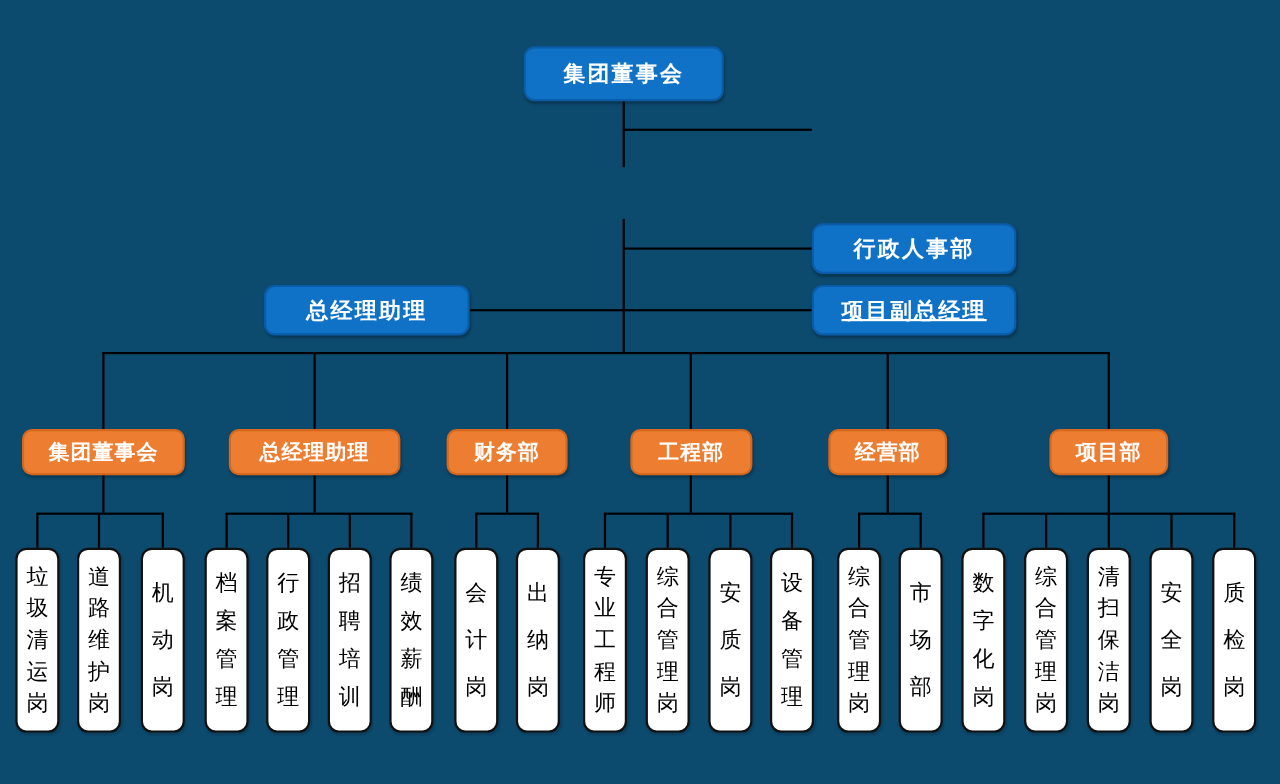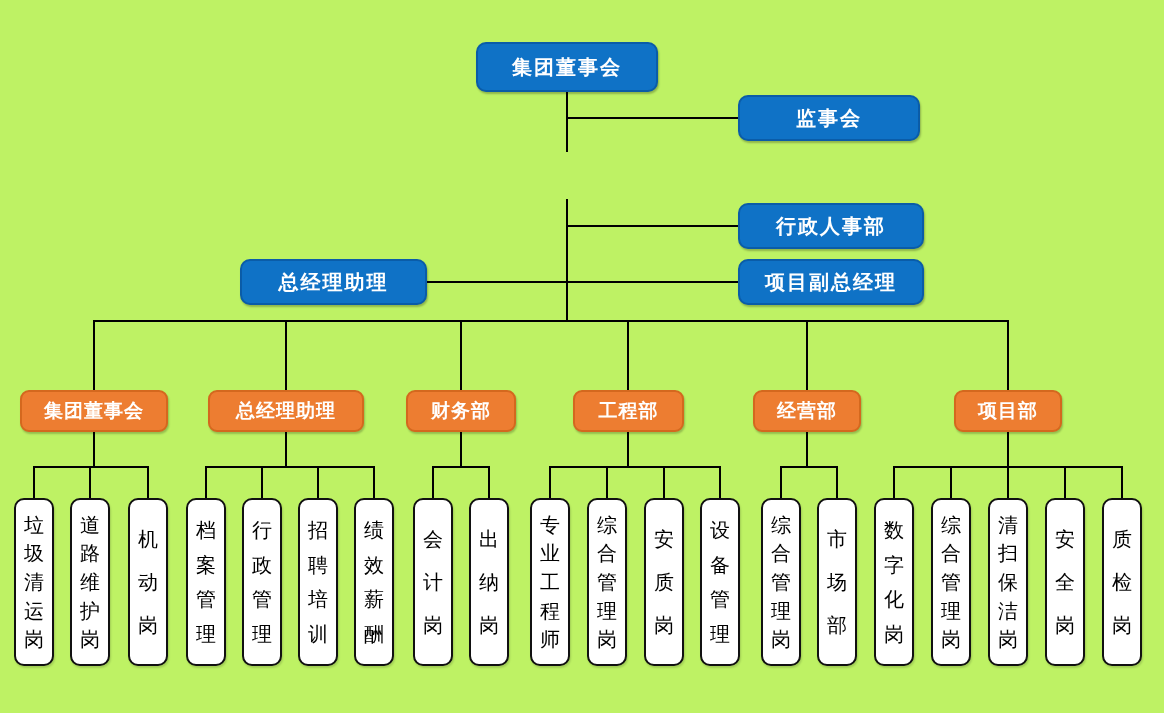--- a/index.html
+++ b/index.html
@@ -1,19 +1,19 @@
 <!DOCTYPE html>
 <html><head>
 <meta charset="utf-8">
 <style>
   html,body{margin:0;padding:0;background:#ffffff;}
   #canvas{
     position:relative;
     width:1164px;height:713px;
-    background:#bef264;
+    background:#0c4a6e;
     font-family:"Liberation Sans", sans-serif;
     overflow:hidden;
   }
   
   .line{position:absolute;background:#000000;}
   .h{height:2px;}
   .v{width:2px;}
   
   .bluebox{
     position:absolute;
@@ -108,24 +108,23 @@
   <div class="line v" style="left:719px;top:467px;height:31px;"></div>
   <div class="line v" style="left:780px;top:467px;height:31px;"></div>
   <div class="line v" style="left:836px;top:467px;height:31px;"></div>
   <div class="line v" style="left:893px;top:467px;height:31px;"></div>
   <div class="line v" style="left:950px;top:467px;height:31px;"></div>
   <div class="line v" style="left:1007px;top:467px;height:31px;"></div>
   <div class="line v" style="left:1064px;top:467px;height:31px;"></div>
   <div class="line v" style="left:1121px;top:467px;height:31px;"></div>
 
   <div class="bluebox" style="left:476px;top:42px;width:182px;height:50px;">集团董事会</div>
-  <div class="bluebox" style="left:738px;top:95px;width:182px;height:46px;">监事会</div>
   <div class="bluebox" style="left:738px;top:203px;width:186px;height:46px;">行政人事部</div>
   <div class="bluebox" style="left:240px;top:259px;width:187px;height:46px;">总经理助理</div>
-  <div class="bluebox" style="left:738px;top:259px;width:186px;height:46px;">项目副总经理</div>
+  <div class="bluebox" style="left:738px;top:259px;width:186px;height:46px;text-decoration:underline;">项目副总经理</div>
 
   <div class="orangebox" style="left:20px;top:390px;width:148px;height:42px;">集团董事会</div>
   <div class="orangebox" style="left:208px;top:390px;width:156px;height:42px;">总经理助理</div>
   <div class="orangebox" style="left:406px;top:390px;width:110px;height:42px;">财务部</div>
   <div class="orangebox" style="left:573px;top:390px;width:111px;height:42px;">工程部</div>
   <div class="orangebox" style="left:954px;top:390px;width:108px;height:42px;">项目部</div>
   <div class="orangebox" style="left:753px;top:390px;width:108px;height:42px;">经营部</div>
 
   <div class="childbox vtext" style="left:14px;top:498px;">
       <span>垃</span>

